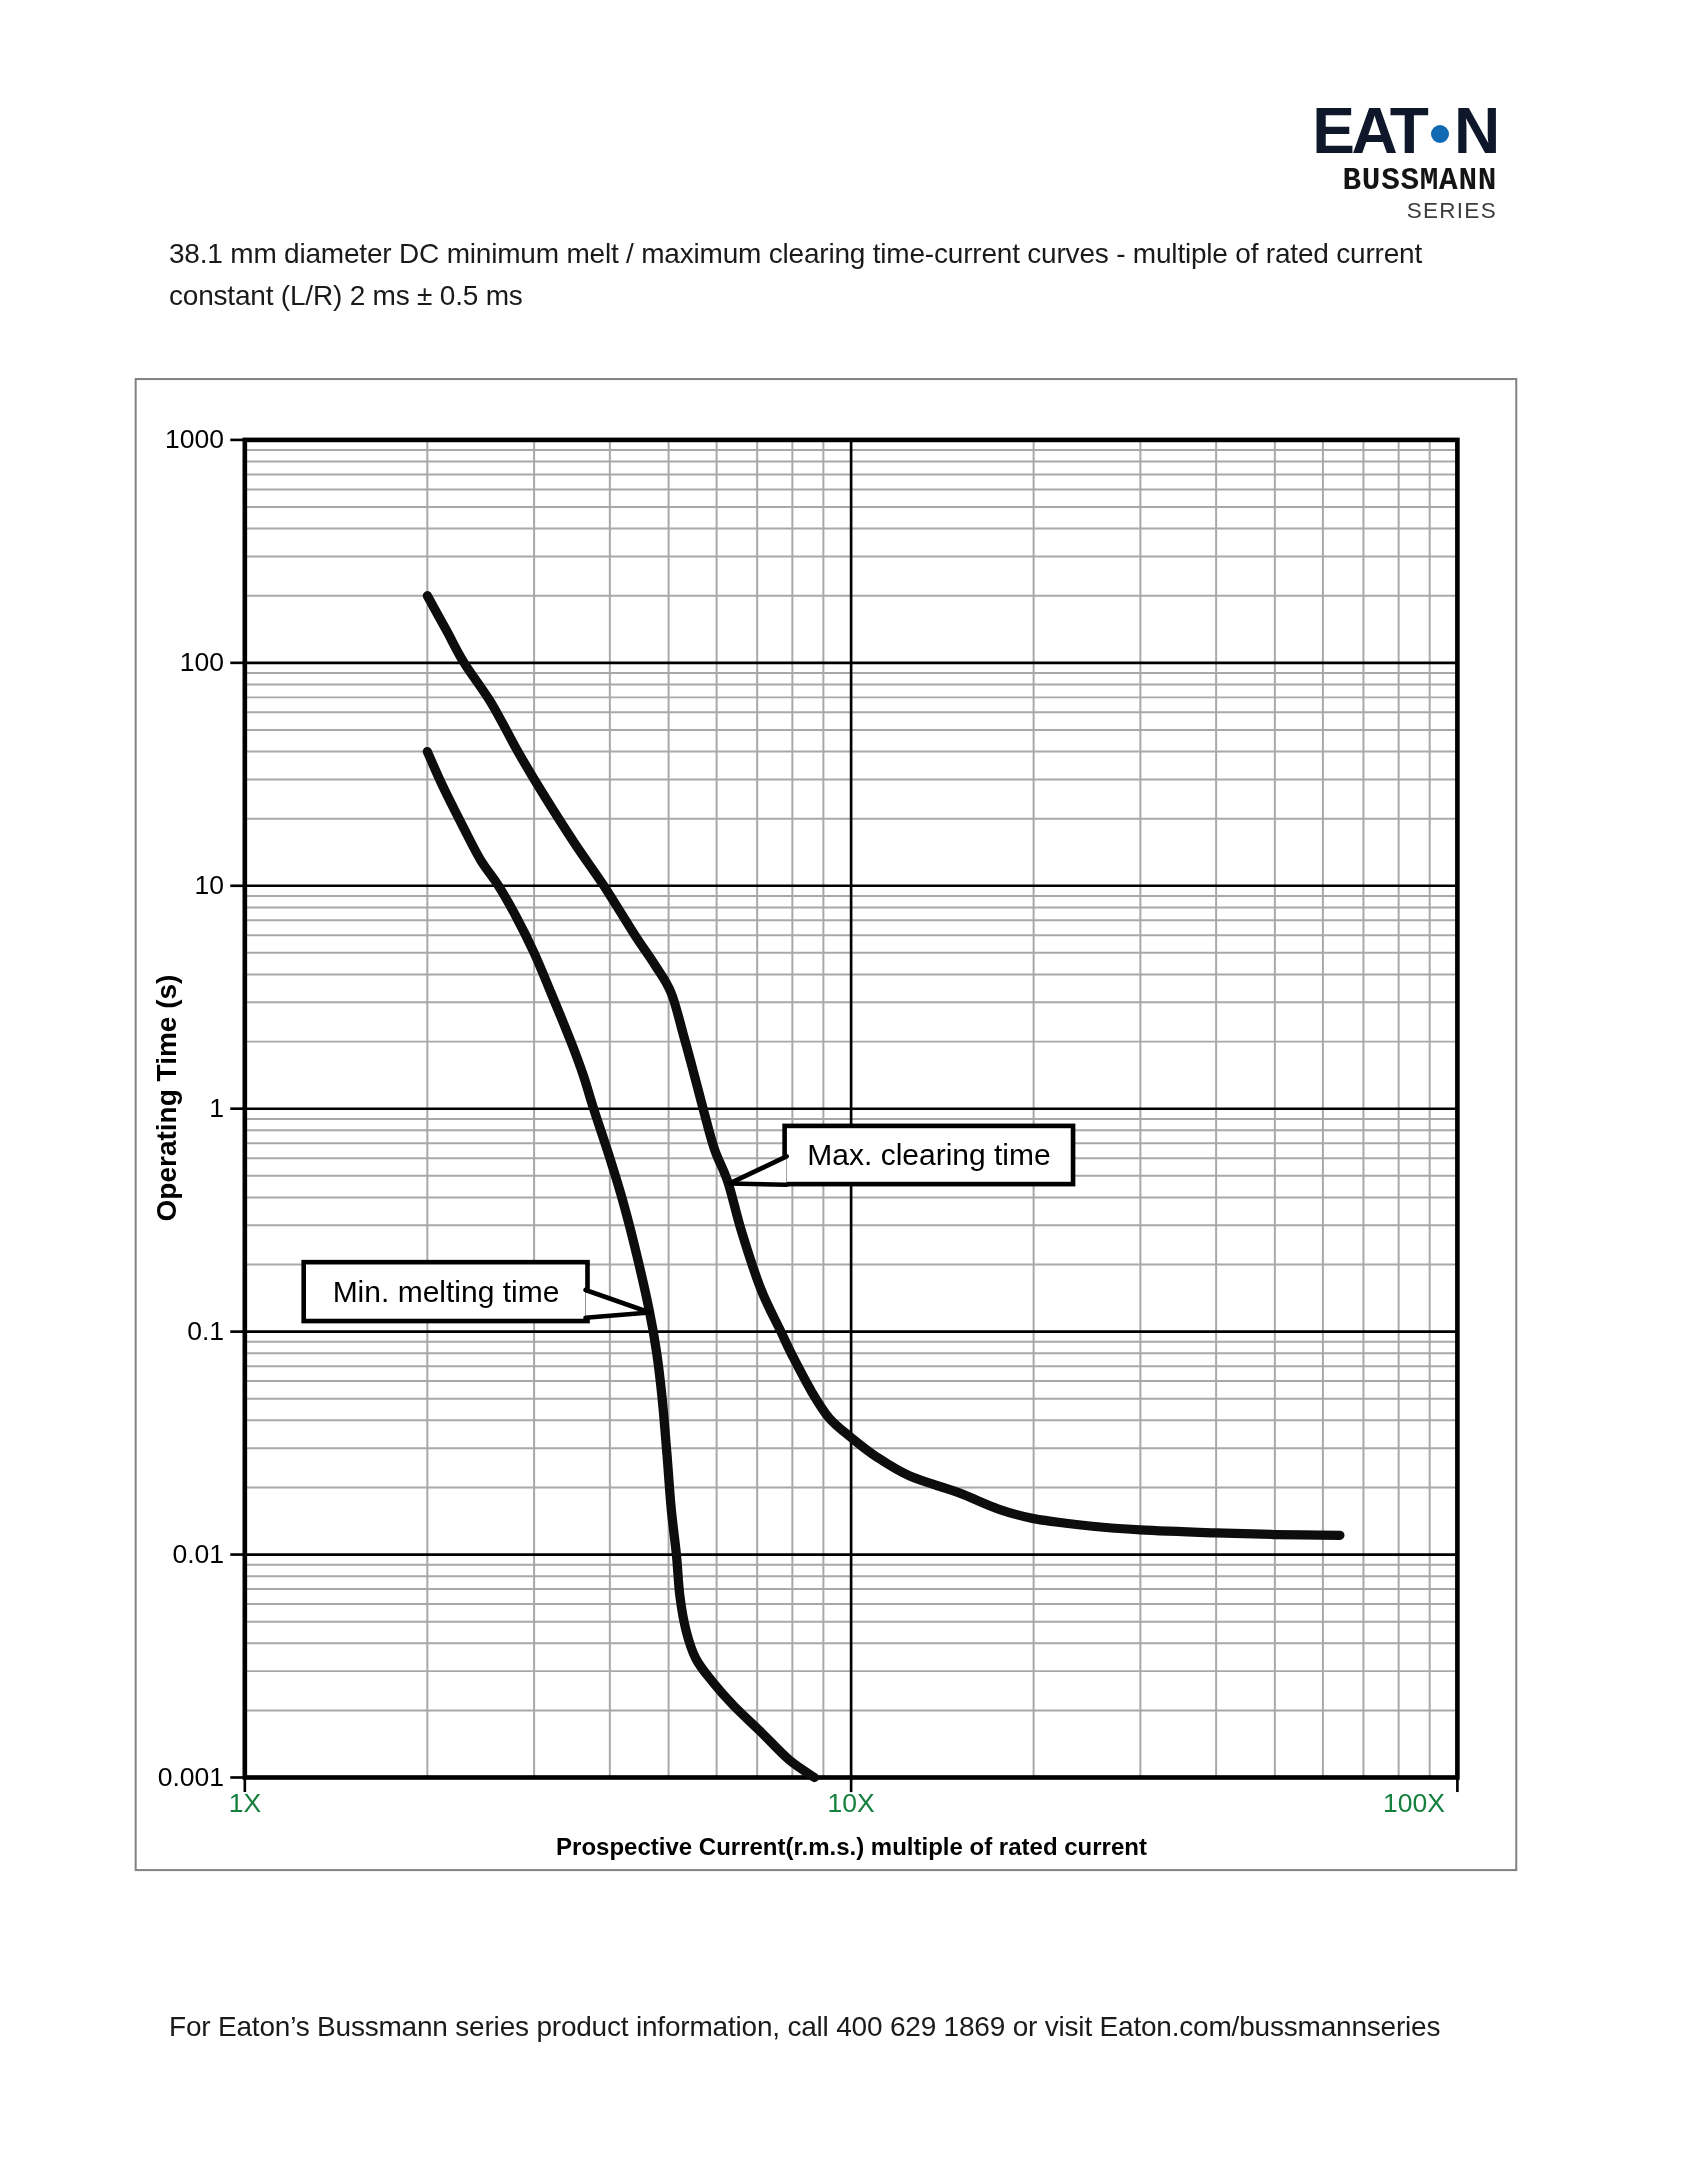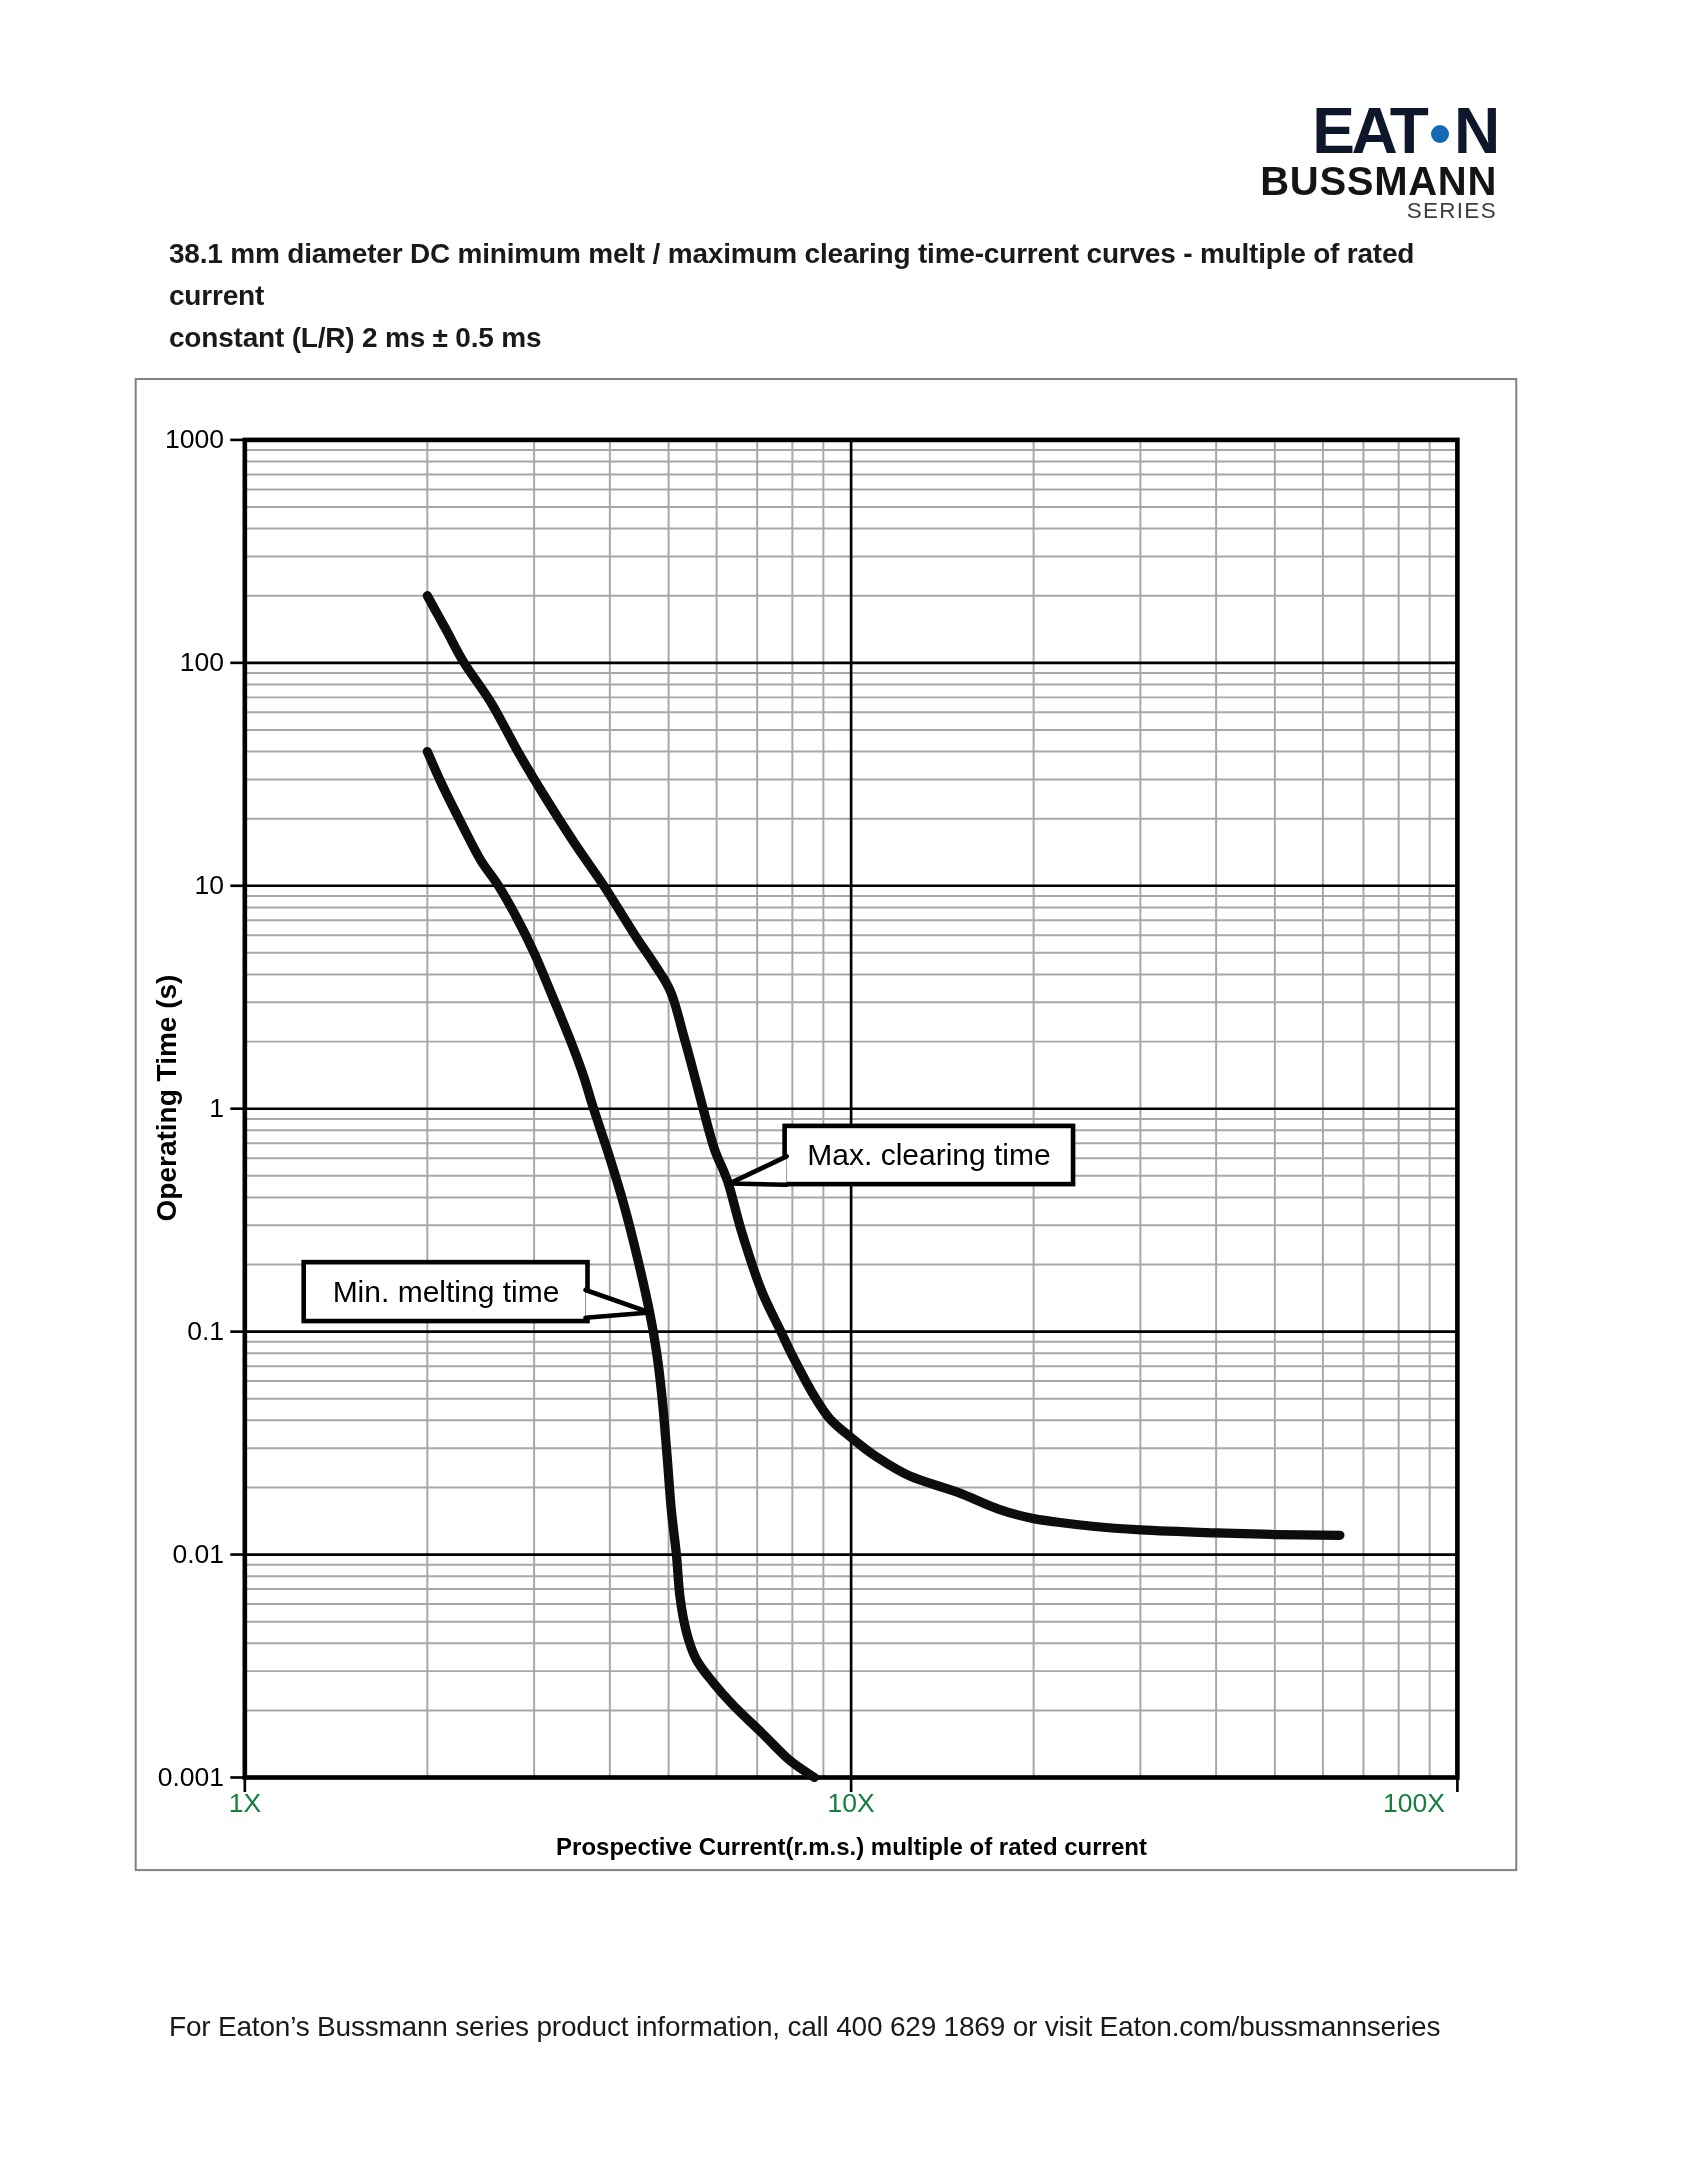--- a/index.html
+++ b/index.html
@@ -17,32 +17,32 @@
   .logo { position:absolute; top:98px; right:190px; text-align:right; }
   .logo .brand {
     font-weight:900; font-size:64px; line-height:66px;
     letter-spacing:-3.3px; white-space:nowrap;
   }
   .logo .brand .dot {
     display:inline-block; width:18px; height:18px; border-radius:50%;
     margin:0 4.6px 0 6px; vertical-align:0.16em;
   }
   .logo .bussmann {
-    font-weight:700; font-size:40px; line-height:34px;
-    letter-spacing:0.7px; color:#141414; white-space:nowrap;
+    font-weight:700; font-size:31px; line-height:34px;
+    letter-spacing:0.7px; color:#141414; white-space:nowrap;font-family:Liberation Mono, monospace;
   }
   .logo .series {
     font-weight:400; font-size:22.5px; line-height:25px;
     letter-spacing:1.3px; color:#3d3d3d;
   }
 
   
   .title-block { position:absolute; left:169px; top:233px; width:1297px; }
   .title-block div {
-    font-size:28px; line-height:42px; letter-spacing:-0.2px; color:#1a1a1a;font-weight:bold;
+    font-size:28px; line-height:42px; letter-spacing:-0.2px; color:#1a1a1a;
   }
 
   
   .chart { position:absolute; inset:0; }
   svg { position:absolute; left:0; top:0; }
 
   .y-tick {
     position:absolute; transform:translateY(-52%);
     font-size:26.5px; color:#000; white-space:nowrap;
   }

